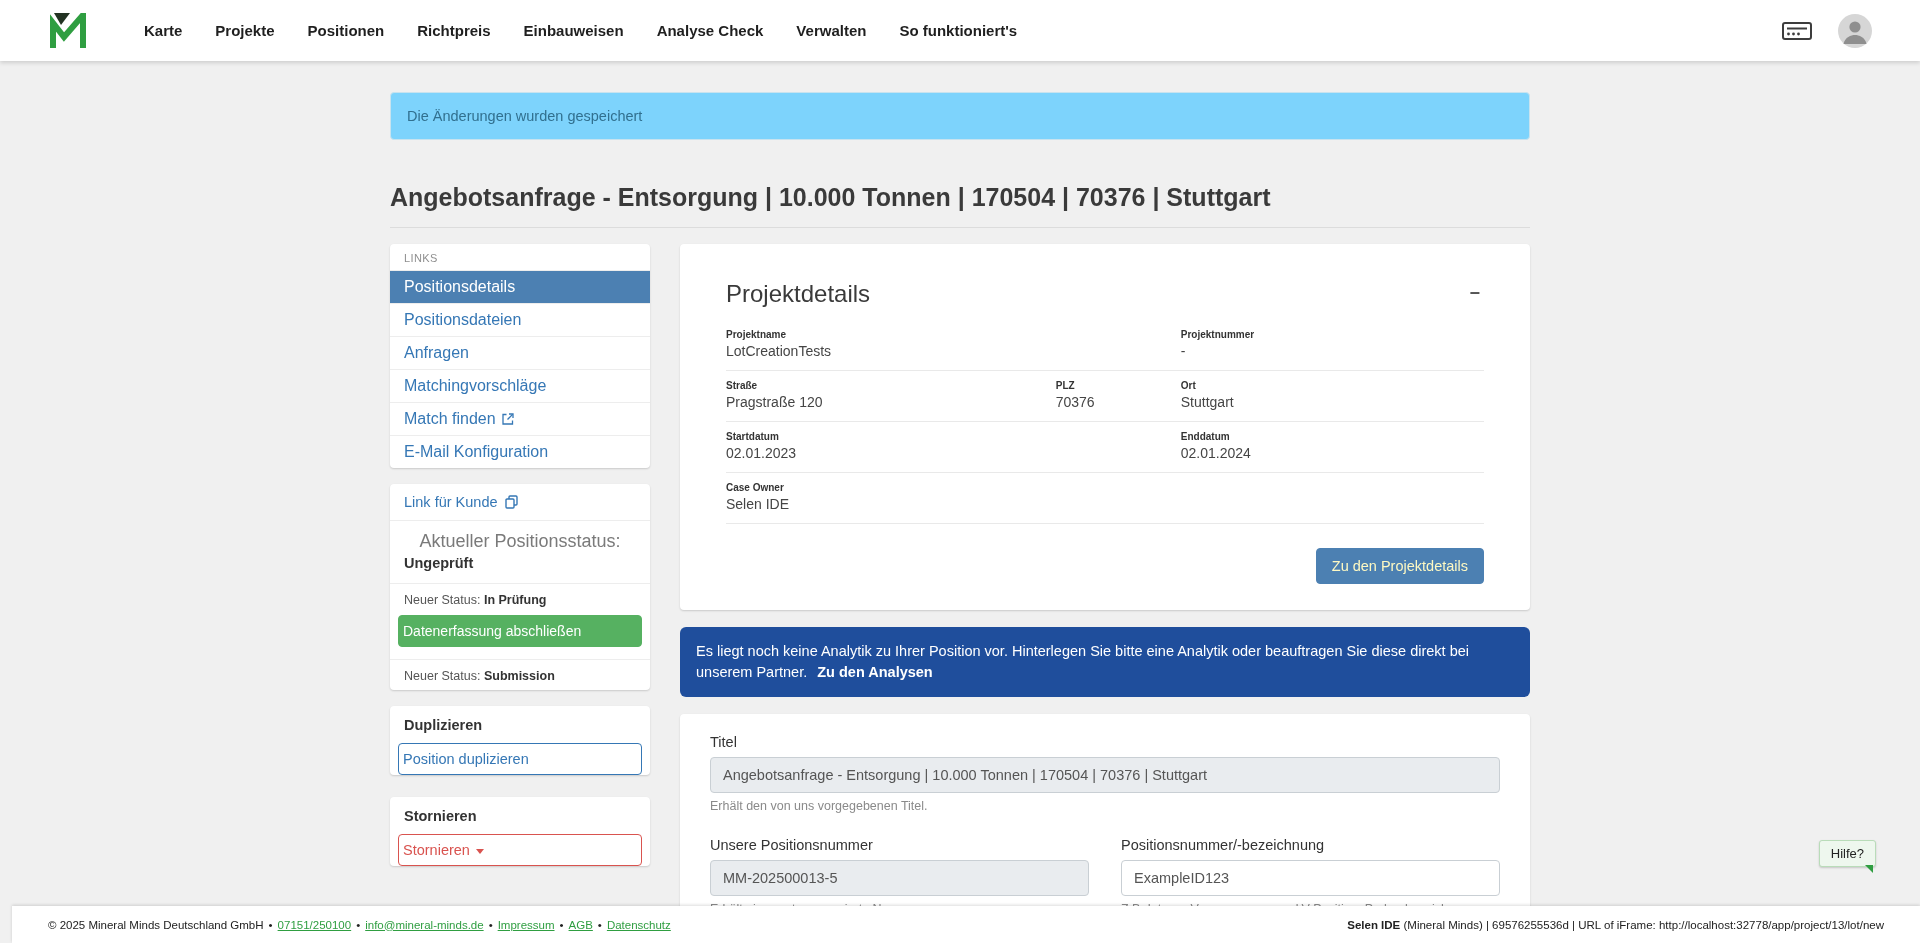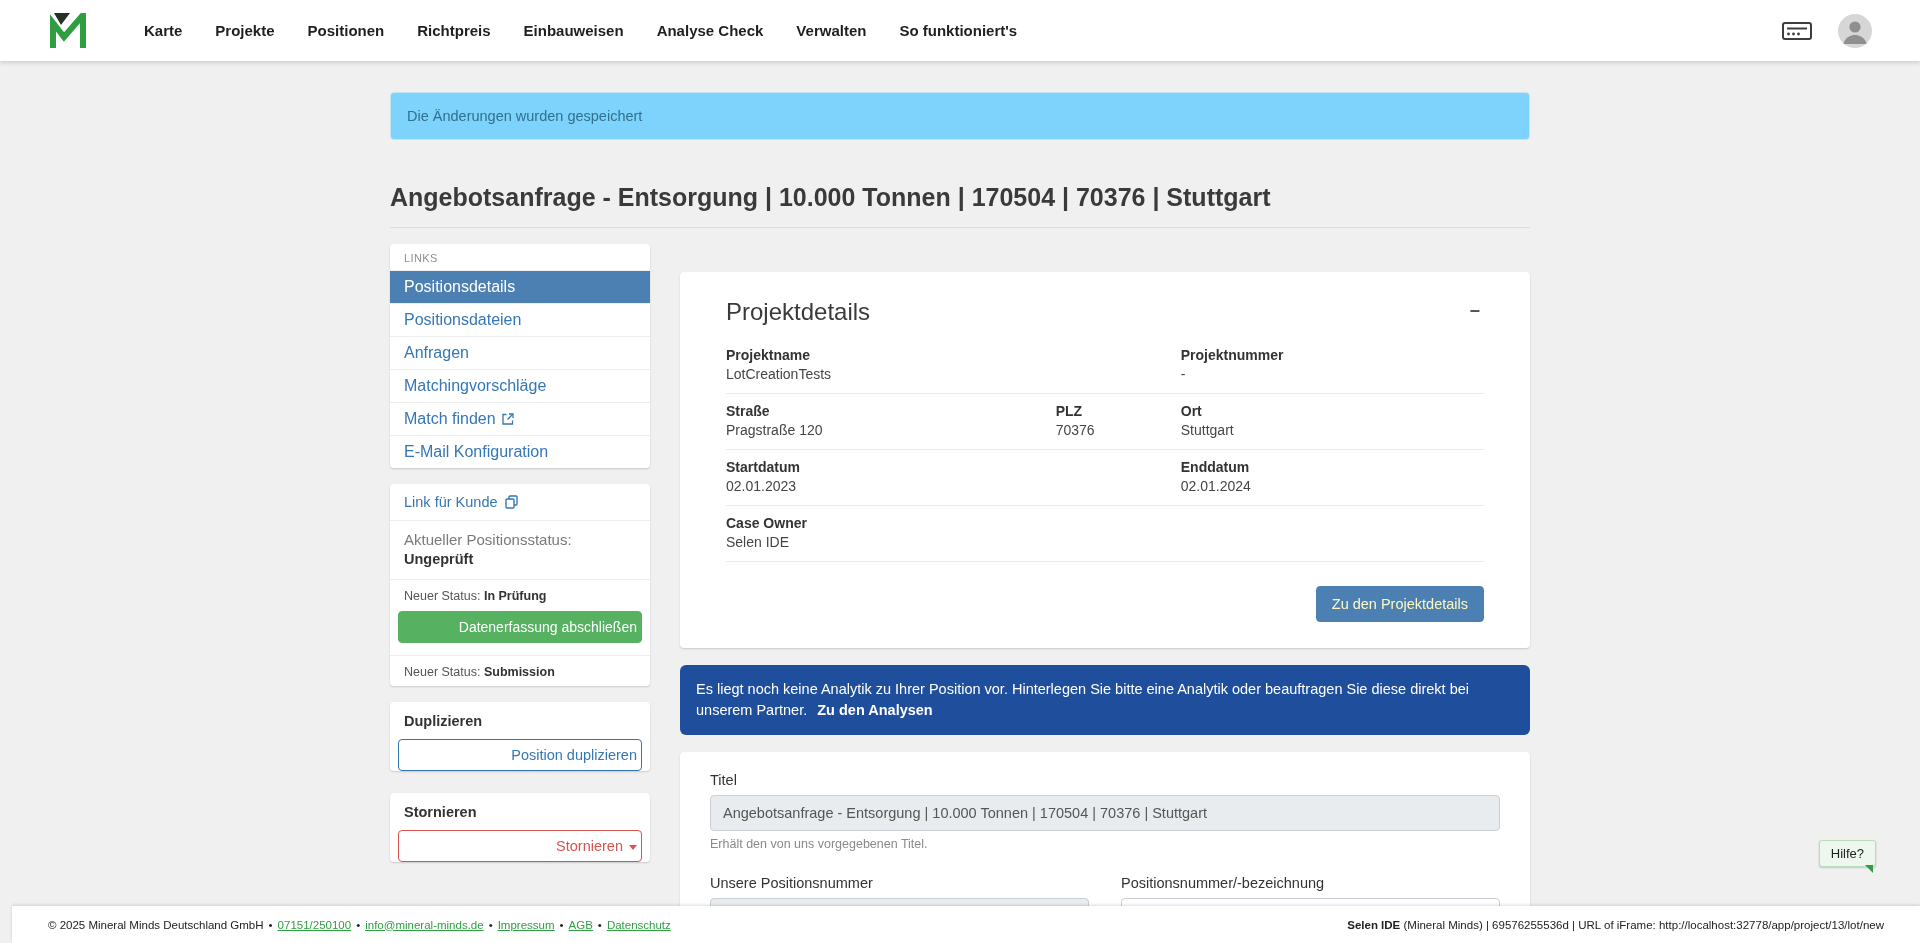--- a/index.html
+++ b/index.html
@@ -52,47 +52,47 @@
   }
   .menu-item.active { background:#4c80b2; color:#fff; }
 
   
   .status-card { margin-bottom:16px; overflow:hidden; }
   .customer-link {
     padding:10px 14px; color:#3577b5; font-size:14.5px;
     border-bottom:1px solid #ededed; display:flex; align-items:center; gap:7px; cursor:pointer;
   }
   .status-block { padding:10px 14px 12px; border-bottom:1px solid #ededed; }
-  .muted-label { font-size:15px; color:#7a7a7a; }
+  .muted-label { font-size:18px; color:#7a7a7a;text-align:center; }
   .status-value { font-size:14.5px; font-weight:700; color:#333; margin-top:3px; }
   .new-status { padding:9px 14px 7px; font-size:12.5px; color:#555; }
   .new-status b { color:#333; }
   .section-2 { border-top:1px solid #ededed; }
 
   .btn { font-family:inherit; border-radius:4px; cursor:pointer; }
-  .btn-block { display:block; width:calc(100% - 16px); margin:1px 8px 12px; padding:7px 4px; font-size:14px; text-align:right; }
+  .btn-block { display:block; width:calc(100% - 16px); margin:1px 8px 12px; padding:7px 4px; font-size:14px; text-align:left; }
   .btn-green { background:#56b161; border:1px solid #56b161; color:#fff; }
   .btn-outline-blue { background:#fff; border:1px solid #3577b5; color:#3577b5; font-size:14.5px; }
   .btn-outline-red { background:#fff; border:1px solid #d9534f; color:#d9534f; font-size:14.5px; }
 
   .action-card { margin-bottom:22px; padding-top:11px; }
   .action-title { padding:0 14px 9px; font-size:14.5px; font-weight:700; color:#333; }
   .caret { display:inline-block; margin-left:6px; vertical-align:middle;
     border-left:4px solid transparent; border-right:4px solid transparent; border-top:5px solid #d9534f; }
 
   
-  .pd-card { padding:26px 46px 26px;margin-top:28px; }
+  .pd-card { padding:36px 46px 26px; }
   .pd-head { display:flex; justify-content:space-between; align-items:flex-start; margin-bottom:12px; }
   .pd-title { font-size:24px; font-weight:500; color:#3a3a3a; }
   .collapse-btn { font-size:18px; font-weight:700; color:#555; cursor:pointer; line-height:1; padding:4px; }
   .pd-row {
     display:grid; grid-template-columns:43.5% 16.5% 40%;
     padding:9px 0 11px; border-bottom:1px solid #e9e9e9;
   }
-  .pd-label { font-size:14px; font-weight:700; color:#333; }
+  .pd-label { font-size:10px; font-weight:700; color:#333; }
   .pd-value { font-size:14px; color:#454545; margin-top:3px; }
   .gcol3 { grid-column:3; }
   .pd-footer { text-align:right; margin-top:24px; }
   .btn-primary { background:#4c80b2; border:1px solid #4c80b2; color:#fef9c3; padding:9px 15px; font-size:14.5px; }
 
   
   .banner {
     margin-top:17px; background:#1f4e9c; border-radius:6px;
     padding:14px 16px; color:#fff; font-size:14.5px; line-height:1.45;
   }

